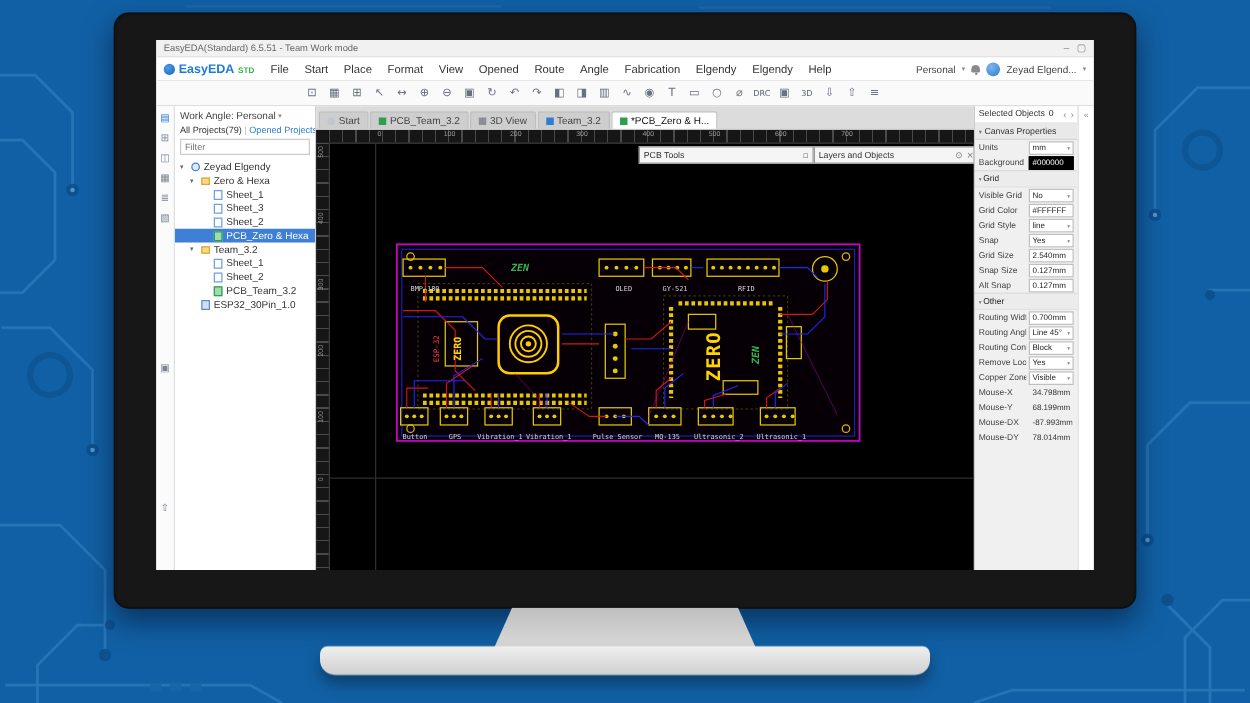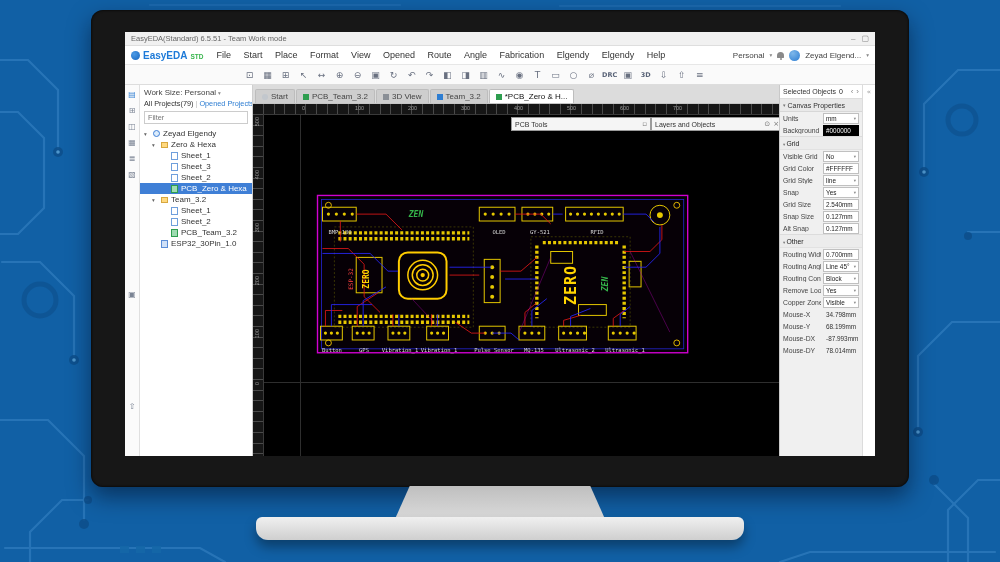--- a/index.html
+++ b/index.html
@@ -32,21 +32,21 @@
   .menu-item{padding:0 5px;white-space:nowrap}
   .menubar-right{margin-left:auto;display:flex;align-items:center;gap:5px;font-size:8px;color:#444}
   .bell{width:7px;height:6px;border-radius:4px 4px 1px 1px;background:#8a8a8a;position:relative}
   .bell::after{content:"";position:absolute;left:2.4px;bottom:-2px;width:2px;height:2px;border-radius:50%;background:#8a8a8a}
   .avatar{width:11px;height:11px;border-radius:50%;background:radial-gradient(circle at 35% 30%,#7db7ea,#2d7dd2)}
   .caret{font-size:5.5px;color:#888}
   .toolbar{height:19px;background:#fafafa;border-bottom:1px solid #ddd;display:flex;align-items:center;
            gap:1px;padding-left:116px;flex:0 0 auto;font-family:"DejaVu Sans",sans-serif}
   .tbi{min-width:15px;text-align:center;font-size:9px;color:#697080;padding:0 1px}
   .tbi.txt{font-size:6.5px;font-weight:bold;color:#5a6track}
-  .tbi.txt{font-size:6.5px;font-weight:bold;color:#5a6478}
+  .tbi.txt{font-size:6.5px;font-weight:normal;color:#5a6478}
 
   
   .main{flex:1;display:flex;min-height:0}
   .dock{width:14px;flex:0 0 auto;background:#fbfbfb;border-right:1px solid #e0e0e0;display:flex;
         flex-direction:column;align-items:center;padding-top:5px;gap:7px;
         font-size:8px;color:#7b8494;font-family:"DejaVu Sans",sans-serif}
   .dock .blue{color:#2d7dd2}
   .dock .gap{margin-top:104px}
   .dock .gap2{margin-top:96px}
 
@@ -315,21 +315,21 @@
 
           <span>▧</span>
 
           <span class="gap">▣</span>
 
           <span class="gap2">⇧</span>
         </div>
 
       <div class="projects">
         <div class="ws-row">
-          <span>Work Size:</span>
+          <span>Work Angle:</span>
           <span>Personal</span>
           <span class="caret">▾</span>
         </div>
         <div class="proj-links">
           <span>All Projects(79)</span><span class="sep">|</span><span class="link-blue">Opened Projects(3)</span>
         </div>
         <input class="filter" readonly="" placeholder="Filter" style="">
         <div class="tree">
 
             <div class="trow lvl0">

